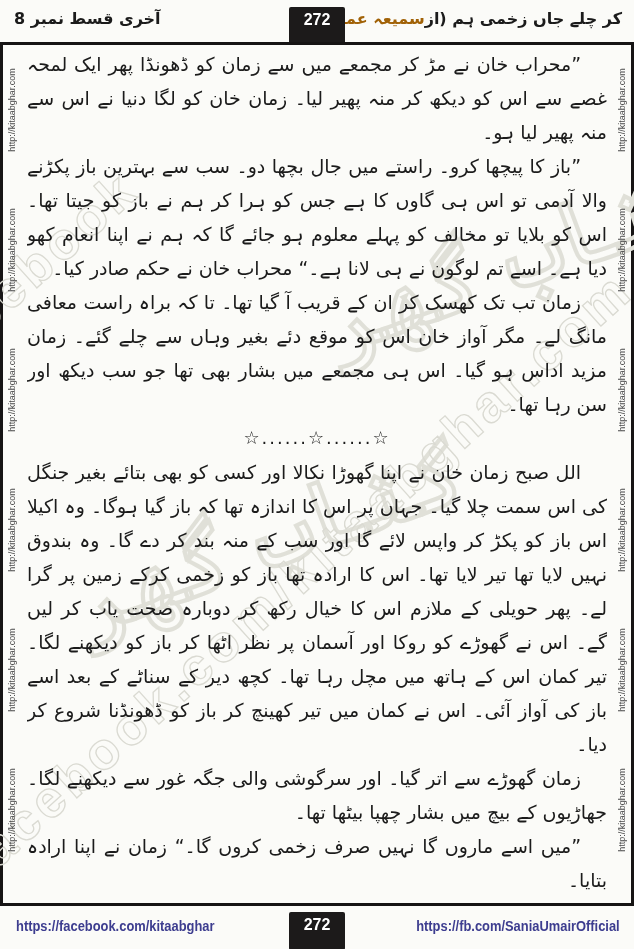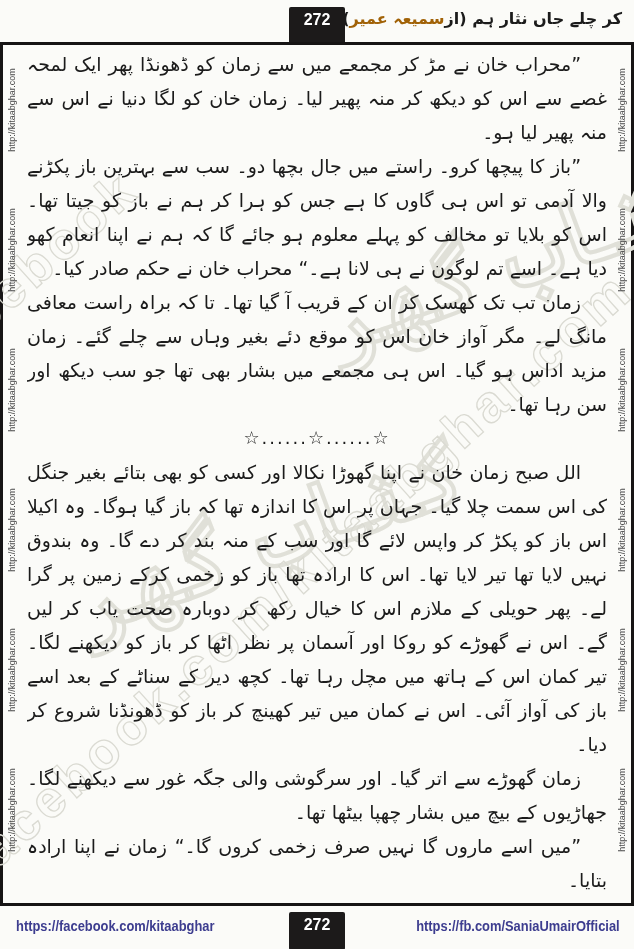--- a/index.html
+++ b/index.html
@@ -99,22 +99,23 @@
 </head>
 <body>
 
 <div class="page">
 
   <div class="wm wm-ornament one">کتاب گھر</div>
   <div class="wm wm-ornament two">کتاب گھر</div>
   <div class="wm wm-diag">facebook.com/kitaabghar.com</div>
   <div class="wm wm-corner">facebook</div>
 
+  <div class="header-left">آخری قسط نمبر 8</div>
   <div class="header-right">
-    <span>کر چلے جاں نثار ہم (از</span><span class="author-name">سمیعہ عمیر</span><span>)</span>
+    <span>کر چلے جاں زخمی ہم (از</span><span class="author-name">سمیعہ عمیر</span><span>)</span>
   </div>
   <div class="page-badge top">272</div>
 
   <div class="rule rule-top"></div>
   <div class="rule rule-bottom"></div>
   <div class="rule rule-left"></div>
   <div class="rule rule-right"></div>
 
   <div class="margin-url left" style="top:104px">http://kitaabghar.com</div>
   <div class="margin-url left" style="top:244px">http://kitaabghar.com</div>

